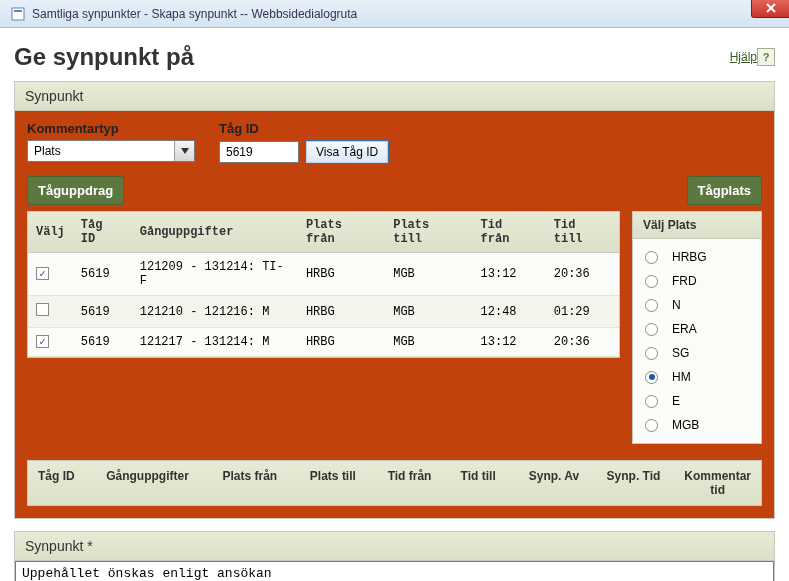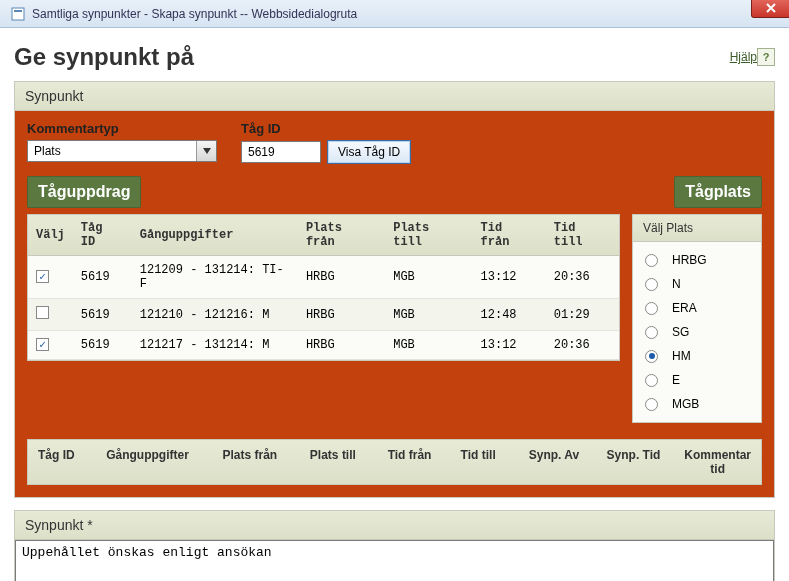--- a/index.html
+++ b/index.html
@@ -69,38 +69,38 @@
   .panel-head {
     background: linear-gradient(#e7ead6,#dce0c8);
     border-bottom:1px solid #c8c8bd;
     padding:6px 10px;
     font-size:14px; color:#333;
   }
   .panel-body { padding: 10px 12px 12px 12px; }
   .form-row { display:flex; gap: 24px; margin-bottom: 12px; }
   .field label { display:block; font-weight:bold; font-size:13px; margin-bottom:4px; color:#222; }
   .select-wrap {
-    display:flex; width:190px; border:1px solid #7a7a7a; height:22px; background:#fff;
+    display:flex; width:168px; border:1px solid #7a7a7a; height:22px; background:#fff;
   }
   .select-wrap .sel-txt { flex:1; padding:3px 6px; }
   .select-wrap .sel-btn {
     width:20px; background:linear-gradient(#f4f4f4,#d8d8d8);
     border-left:1px solid #9a9a9a; display:flex;align-items:center;justify-content:center;
   }
   .txt-input {
     border:1px solid #7a7a7a; height:22px; padding:2px 6px; font-size:12px; width:80px;
   }
   .btn {
     height:24px; border:1px solid #3a6ea5; background:linear-gradient(#f7faff,#dbe8f6);
     padding:0 10px; font-size:12px; cursor:pointer;
     box-shadow: 0 0 0 1px #b6d2ee inset;
   }
   .darkbtn {
     background:#5a7840; color:#fff; border:1px solid #4a6434;
-    padding:6px 10px; font-weight:bold; font-size:16px;
+    padding:6px 10px; font-weight:bold; font-size:13px;
     border-radius:2px;
   }
   .btn-row { display:flex; justify-content:space-between; margin-bottom:6px;}
   .layout { display:flex; gap:12px; align-items:flex-start;}
   .table-wrap { flex:1; border:1px solid #c8c8bd; }
   .tbl { width:100%; border-collapse:collapse;font-family:Liberation Mono, monospace; }
   .tbl thead th {
     background: linear-gradient(#e7ead6,#dce0c8);
     text-align:left; font-size:12px; font-weight:bold;
     padding:6px 8px; border-bottom:1px solid #c8c8bd;
@@ -109,21 +109,21 @@
   .tbl tbody td {
     padding:7px 8px; border-bottom:1px solid #e4e4dc; font-size:12px;
     background:#fbfbf7;
   }
   .tbl tbody tr:nth-child(even) td { background:#f3f4ec; }
   .chk { width:13px;height:13px;border:1px solid #888;background:#fff;display:inline-flex;align-items:center;justify-content:center;}
   .chk.checked::after{content:"✓";font-size:11px;color:#1e5aa8;font-weight:bold;}
   .side {
     width:130px; border:1px solid #c8c8bd;
   }
-  .side .panel-head { white-space:nowrap; font-weight:normal; font-size:12px;}
+  .side .panel-head { white-space:nowrap; font-weight:bold; font-size:12px;}
   .side-body { padding:6px 8px; background:#fbfbf7;}
   .radio-row { display:flex; align-items:center; gap:14px; padding:5px 4px;}
   .radio {
     width:13px;height:13px;border:1px solid #888;border-radius:50%;background:#fff;
     display:inline-flex;align-items:center;justify-content:center;flex:0 0 13px;
   }
   .radio.checked::after{content:"";width:6px;height:6px;border-radius:50%;background:#1e5aa8;}
   .thin-head {
     border:1px solid #c8c8bd;
     background: linear-gradient(#e7ead6,#dce0c8);
@@ -244,20 +244,24 @@
 
         <div class="side">
           <div class="panel-head">Välj Plats</div>
           <div class="side-body" id="side-body">
               <div class="radio-row">
                 <span class="radio"></span>
                 <span>HRBG</span>
               </div>
               <div class="radio-row">
                 <span class="radio"></span>
+                <span>FRD</span>
+              </div>
+              <div class="radio-row">
+                <span class="radio"></span>
                 <span>N</span>
               </div>
               <div class="radio-row">
                 <span class="radio"></span>
                 <span>ERA</span>
               </div>
               <div class="radio-row">
                 <span class="radio"></span>
                 <span>SG</span>
               </div>

